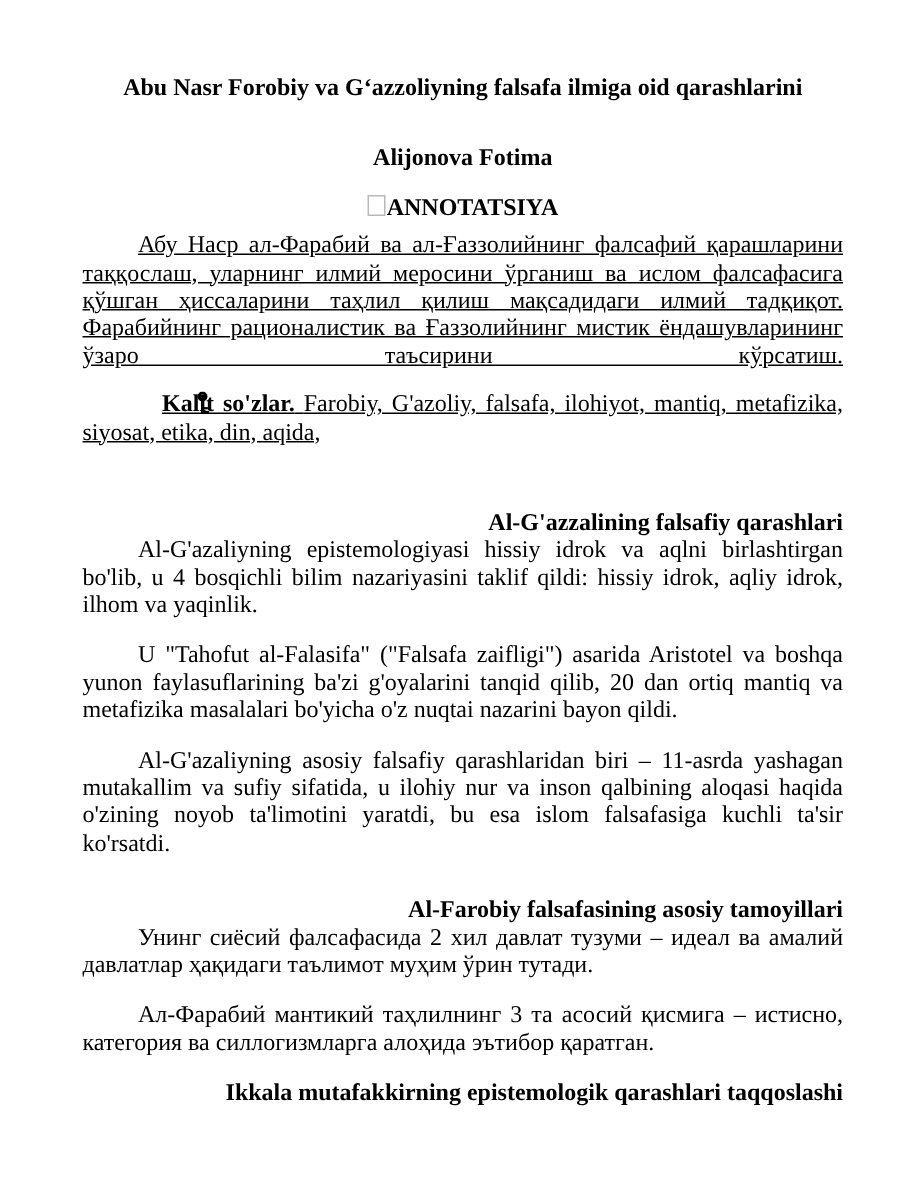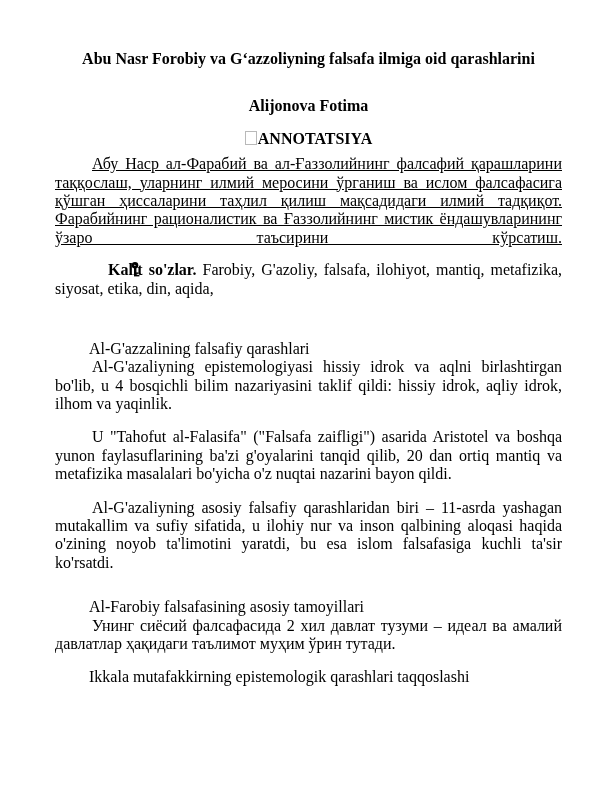--- a/index.html
+++ b/index.html
@@ -40,32 +40,33 @@
     margin-top: 7px;
     text-align: justify;
     text-align-last: justify;
     text-indent: 37px;
     text-decoration: underline;
   }
   .keywords {
     margin-top: 14px;
     text-align: justify;
     text-indent: 37px;
+    text-decoration: underline;
   }
   .key-icon {
     display: inline-block;
     width: 12px; height: 15px;
     margin-right: 4px;
     vertical-align: -2px;
   }
   .kw-label { font-weight: bold; }
   .section-heading {
-    font-weight: normal;
+    font-weight: bold;
     text-indent: 34px;
-    text-align: left;
+    text-align: right;
   }
   .para {
     text-align: justify;
     text-indent: 37px;
   }
   .para + .para { margin-top: 15px; }
 </style>
 </head>
 <body>
 
@@ -90,20 +91,21 @@
   <div class="section" style="margin-top:42px;">
     <h2 class="section-heading">Al-G'azzalining falsafiy qarashlari</h2>
     <p class="para">Al-G'azaliyning epistemologiyasi hissiy idrok va aqlni birlashtirgan bo'lib, u 4 bosqichli bilim nazariyasini taklif qildi: hissiy idrok, aqliy idrok, ilhom va yaqinlik.</p>
     <p class="para">U "Tahofut al-Falasifa" ("Falsafa zaifligi") asarida Aristotel va boshqa yunon faylasuflarining ba'zi g'oyalarini tanqid qilib, 20 dan ortiq mantiq va metafizika masalalari bo'yicha o'z nuqtai nazarini bayon qildi.</p>
     <p class="para">Al-G'azaliyning asosiy falsafiy qarashlaridan biri – 11-asrda yashagan mutakallim va sufiy sifatida, u ilohiy nur va inson qalbining aloqasi haqida o'zining noyob ta'limotini yaratdi, bu esa islom falsafasiga kuchli ta'sir ko'rsatdi.</p>
   </div>
 
   <div class="section" style="margin-top:26px;">
     <h2 class="section-heading">Al-Farobiy falsafasining asosiy tamoyillari</h2>
     <p class="para">Унинг сиёсий фалсафасида 2 хил давлат тузуми – идеал ва амалий давлатлар ҳақидаги таълимот муҳим ўрин тутади.</p>
+    <p class="para">Ал-Фарабий мантикий таҳлилнинг 3 та асосий қисмига – истисно, категория ва силлогизмларга алоҳида эътибор қаратган.</p>
   </div>
 
   <div class="section" style="margin-top:15px;">
     <h2 class="section-heading">Ikkala mutafakkirning epistemologik qarashlari taqqoslashi</h2>
 
   </div>
 
 </div>
 
 </body></html>

